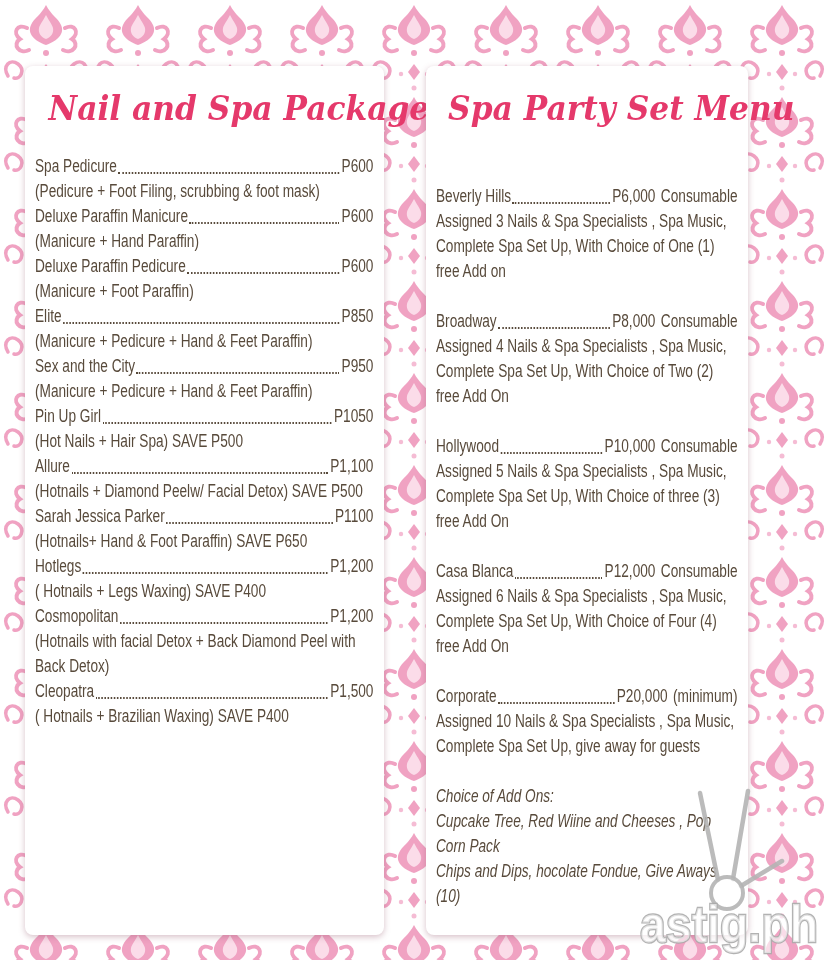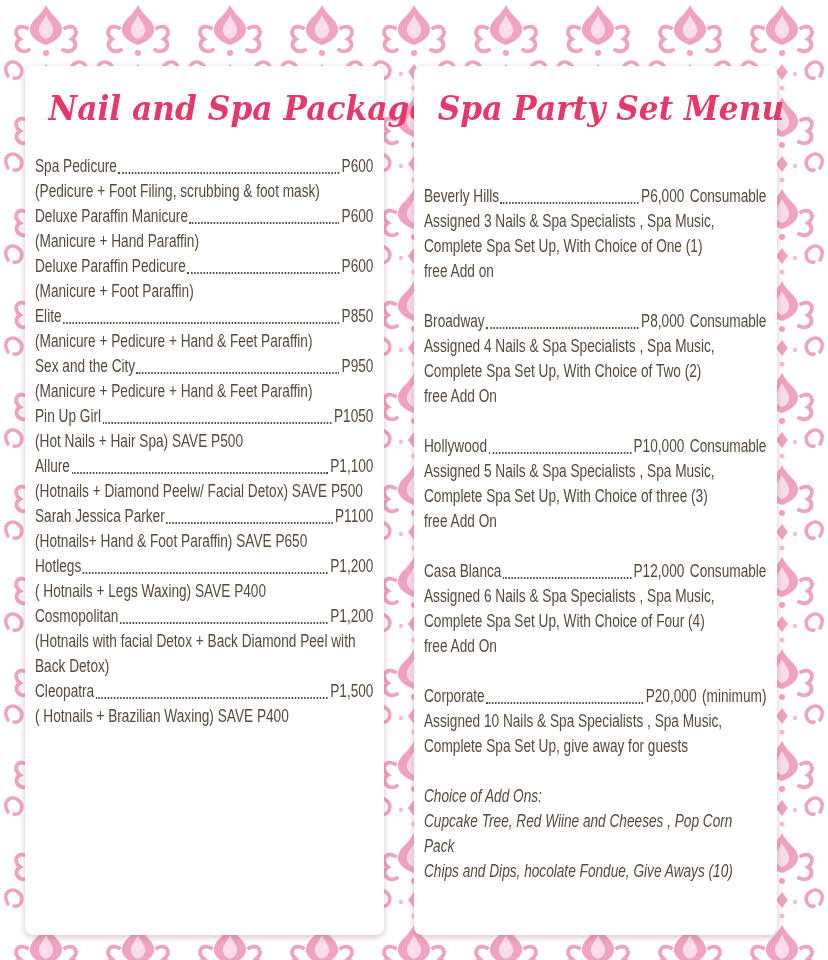--- a/index.html
+++ b/index.html
@@ -8,21 +8,21 @@
     overflow:hidden; background:#fff;
     font-family:"Liberation Sans", sans-serif;
   }
   .bg { position:absolute; left:0; top:0; }
   .panel {
     position:absolute; top:66px; height:869px; background:#ffffff;
     border-radius:8px; box-shadow:0 2px 6px rgba(150,90,110,.38);
     padding:0 10px; box-sizing:border-box;
   }
   .panel-left  { left:25px;  width:359px; }
-  .panel-right { left:414px; width:363px; }
+  .panel-right { left:426px; width:322px; }
   .title {
     margin:16px 0 0; text-align:center; white-space:nowrap;
     font-family:"DejaVu Serif", serif; font-style:italic; font-weight:bold;
     font-size:34px; line-height:52px; color:#e5396b;
     transform:scaleX(.92);
   }
   .condense {
     width:128%; transform:scaleX(.78); transform-origin:0 0;
     color:#584a3b; font-size:17.5px; line-height:25px;
   }
@@ -237,14 +237,25 @@
 Complete Spa Set Up,  give away for guests</div>
         </div>
       </div>
     <div class="condense addons" style="margin-top:0;">
       <div class="addons-title">Choice of Add Ons:</div>
       <div class="addons-text">Cupcake Tree, Red Wiine and Cheeses , Pop Corn Pack
 Chips and Dips, hocolate Fondue, Give Aways (10)</div>
     </div>
   </section>
 
+  <div class="watermark">
+    <svg width="230" height="175" viewBox="0 0 230 175" aria-hidden="true">
+      <g fill="none" stroke="rgba(180,180,180,0.9)" stroke-width="4.5" stroke-linecap="round">
+        <line x1="126" y1="99" x2="108" y2="12"></line>
+        <line x1="141" y1="98" x2="156" y2="10"></line>
+        <line x1="149" y1="105" x2="190" y2="80"></line>
+      </g>
+      <circle cx="135" cy="112" r="16" fill="rgba(255,255,255,0.5)" stroke="rgba(180,180,180,0.9)" stroke-width="4"></circle>
+      <text x="48" y="161" textLength="178" lengthAdjust="spacingAndGlyphs" font-family="Liberation Sans, sans-serif" font-weight="bold" font-size="52" paint-order="stroke" stroke="rgba(170,170,170,0.9)" stroke-width="2.4" fill="rgba(255,255,255,0.62)" aria-label="astig.ph">astig.ph</text>
+    </svg>
+  </div>
 
 </div>
 
 </body></html>

